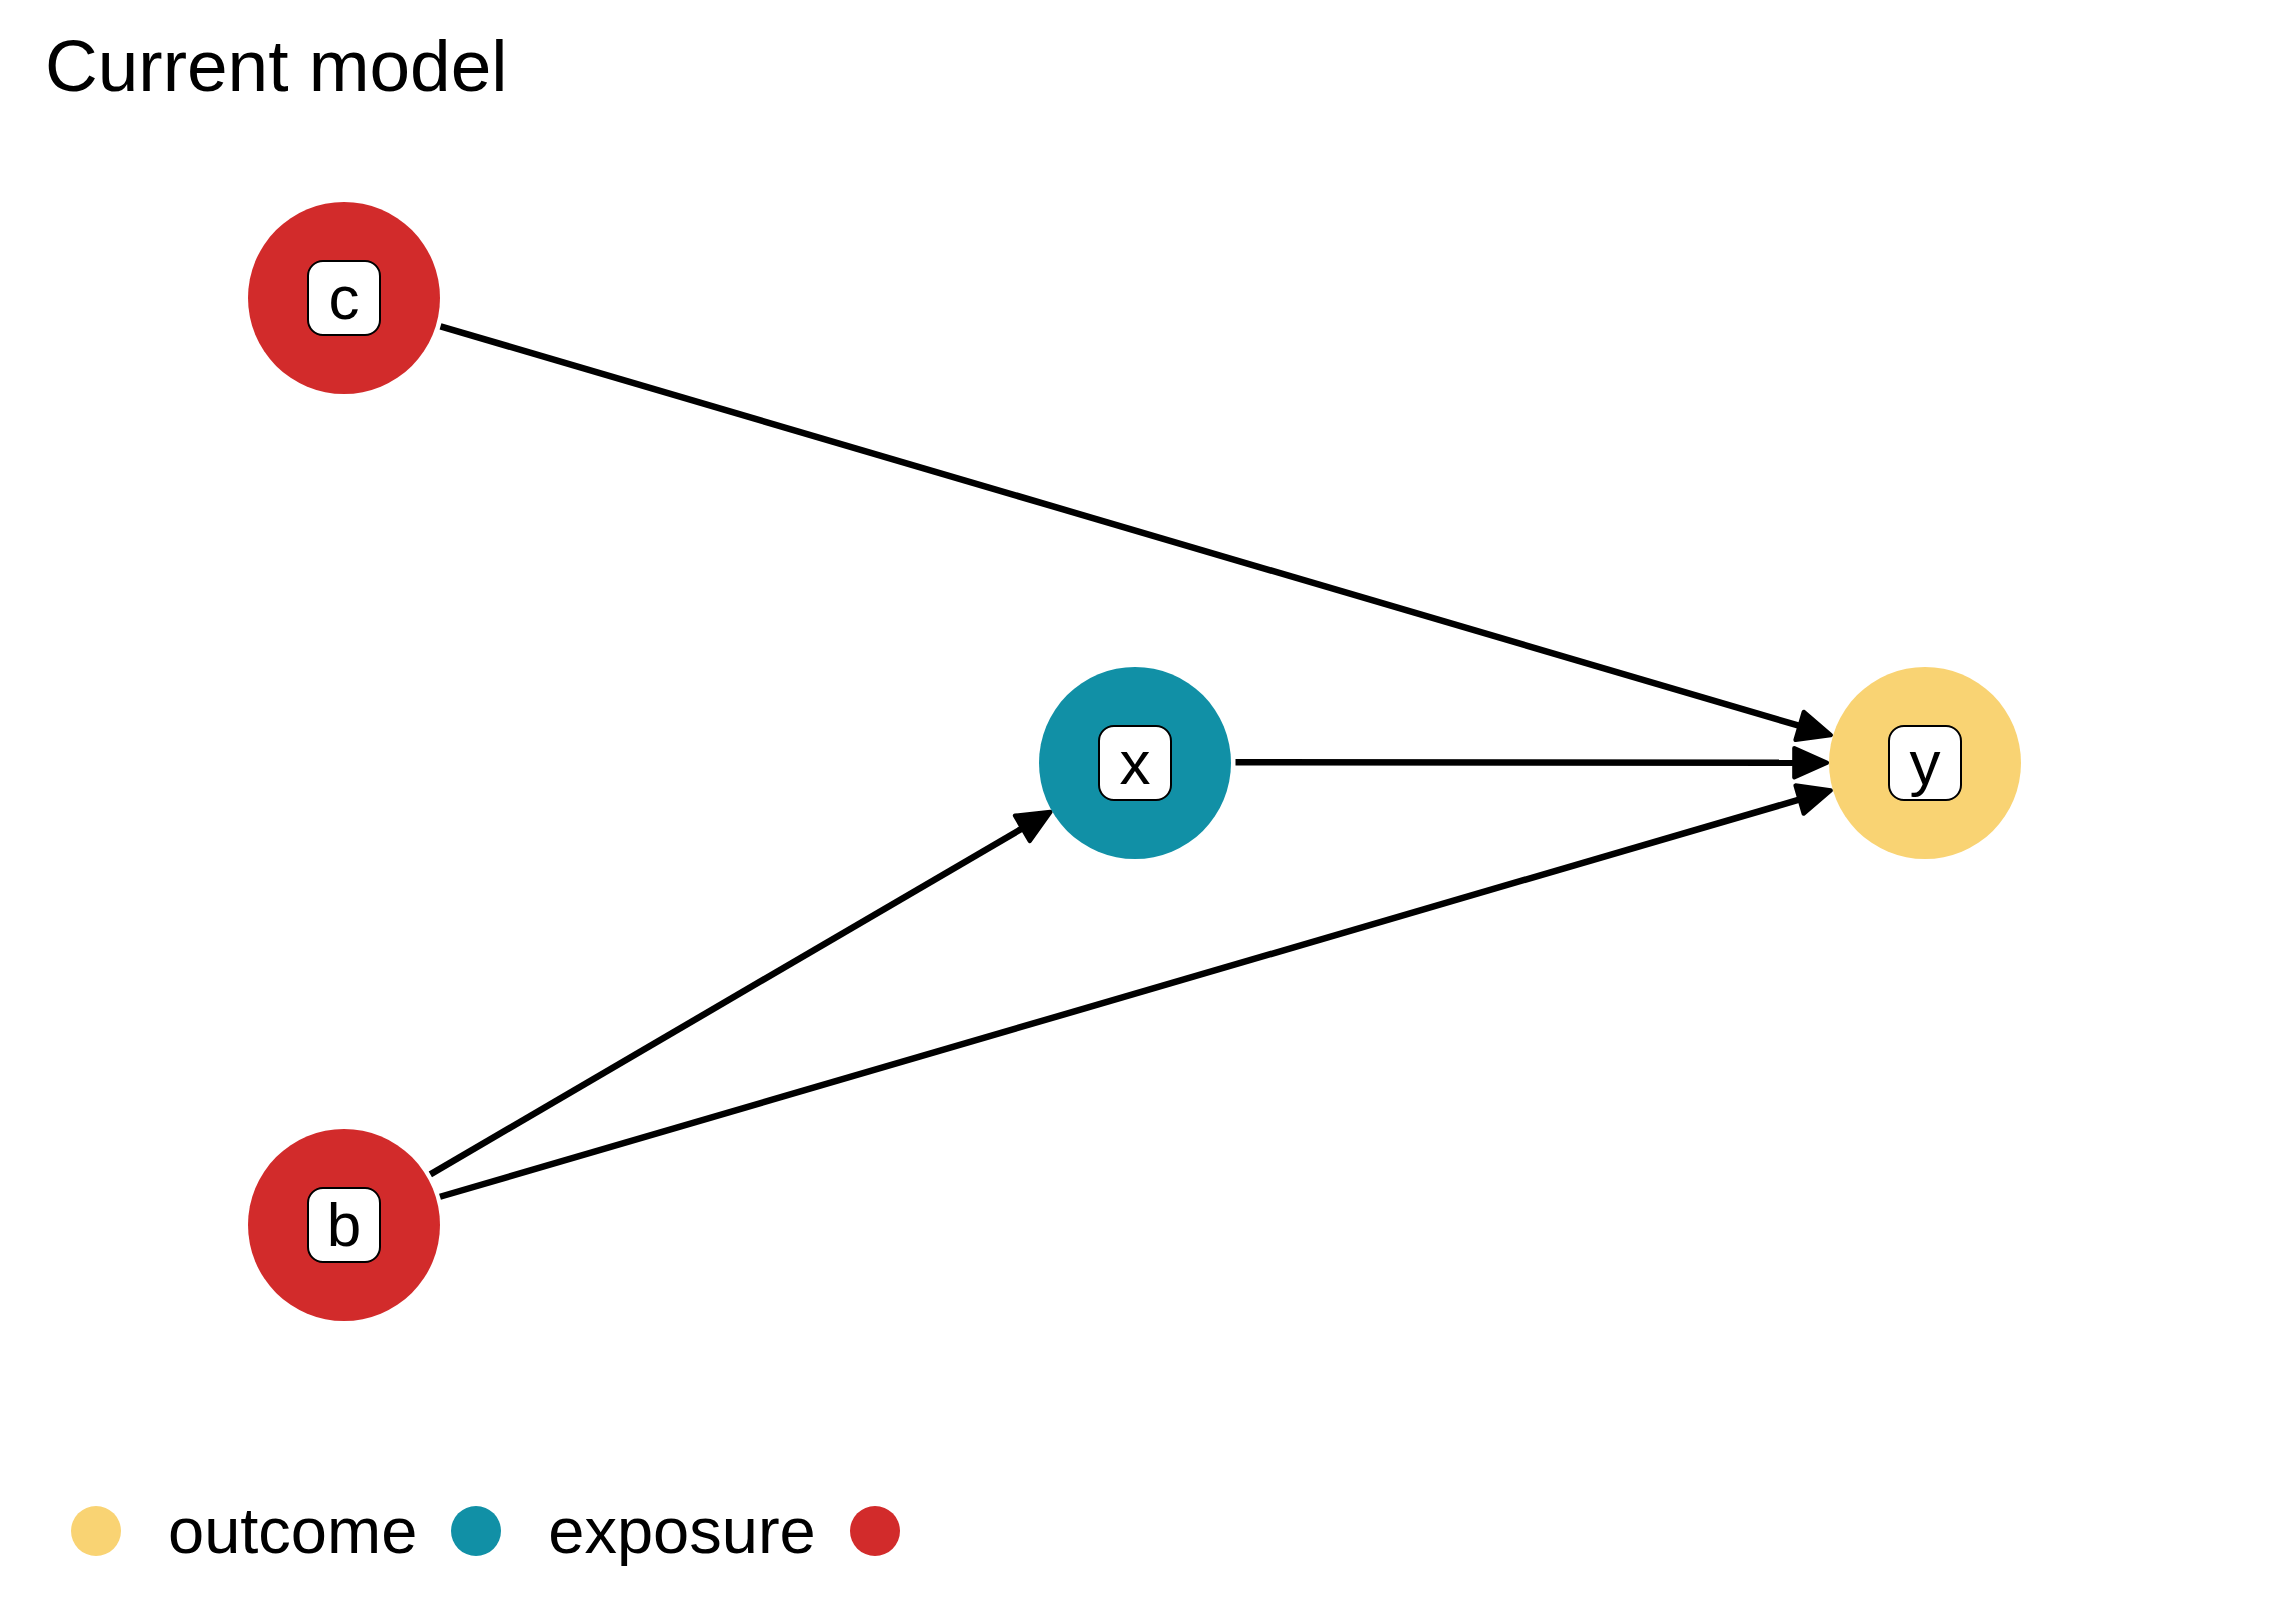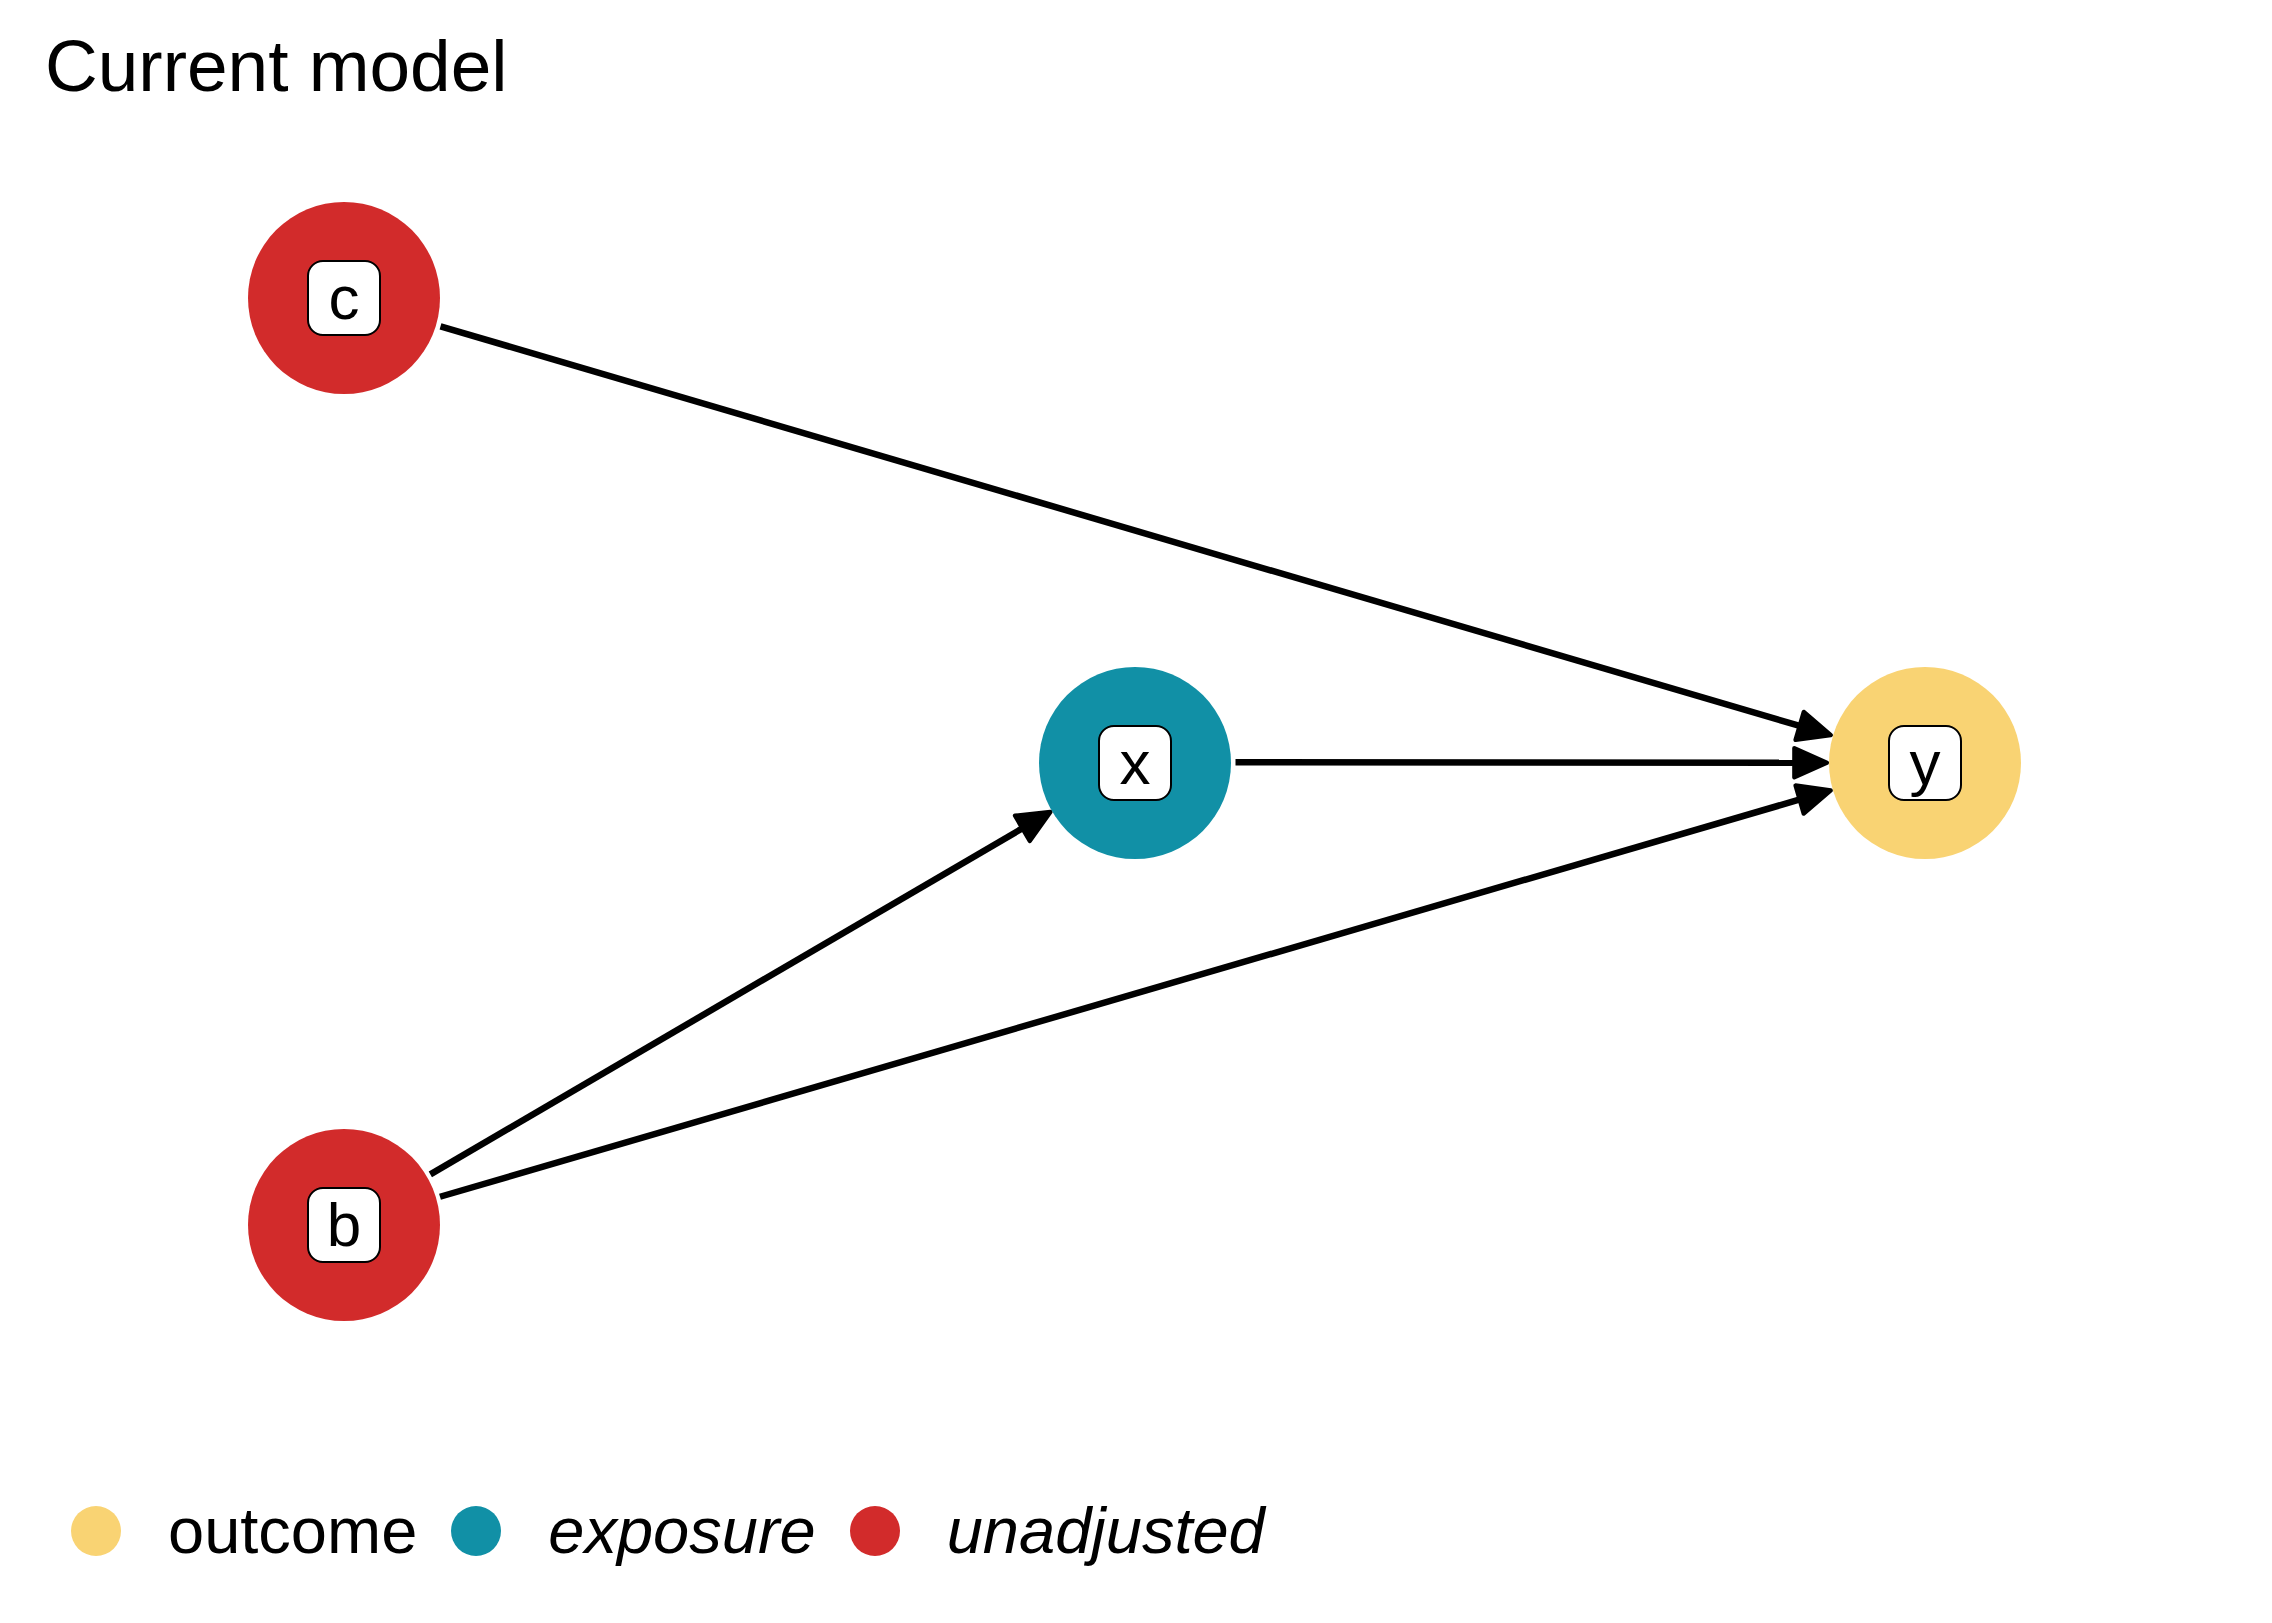--- a/index.html
+++ b/index.html
@@ -66,21 +66,20 @@
     height: 65px;
     display: flex;
     align-items: center;
   }
   .legend-item {
     display: flex;
     align-items: center;
   }
   .legend-item + .legend-item {
     margin-left: 34px;
-    font-style: italic;
   }
   .legend-dot {
     width: 50px;
     height: 50px;
     border-radius: 50%;
     margin-right: 47px;
     flex: 0 0 auto;
   }
   .legend-label {
     font-size: 65px;
@@ -132,16 +131,15 @@
     <div class="legend-item">
       <span class="legend-dot" style="background: rgb(249, 211, 115);"></span>
       <span class="legend-label">outcome</span>
     </div>
     <div class="legend-item">
       <span class="legend-dot" style="background: rgb(17, 144, 166);"></span>
       <span class="legend-label">exposure</span>
     </div>
     <div class="legend-item">
       <span class="legend-dot" style="background: rgb(210, 43, 43);"></span>
-      <span class="legend-label">unadjusted</span>
     </div>
   </div>
 
 
 </body></html>

